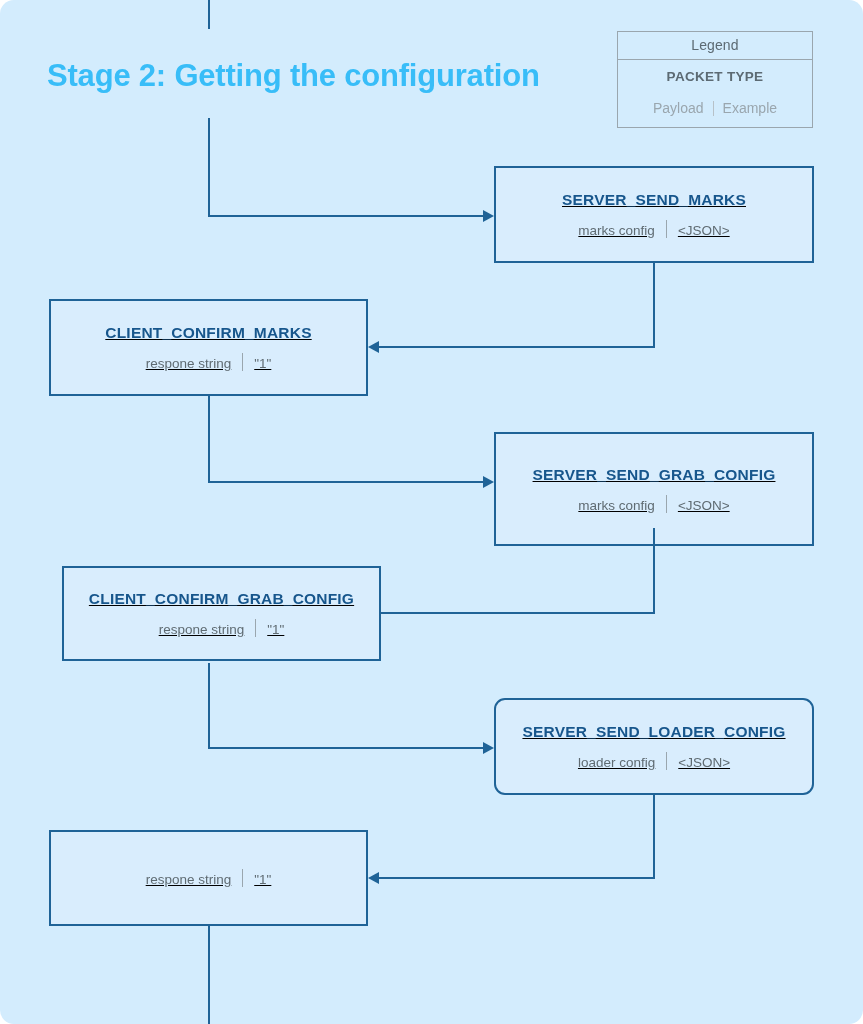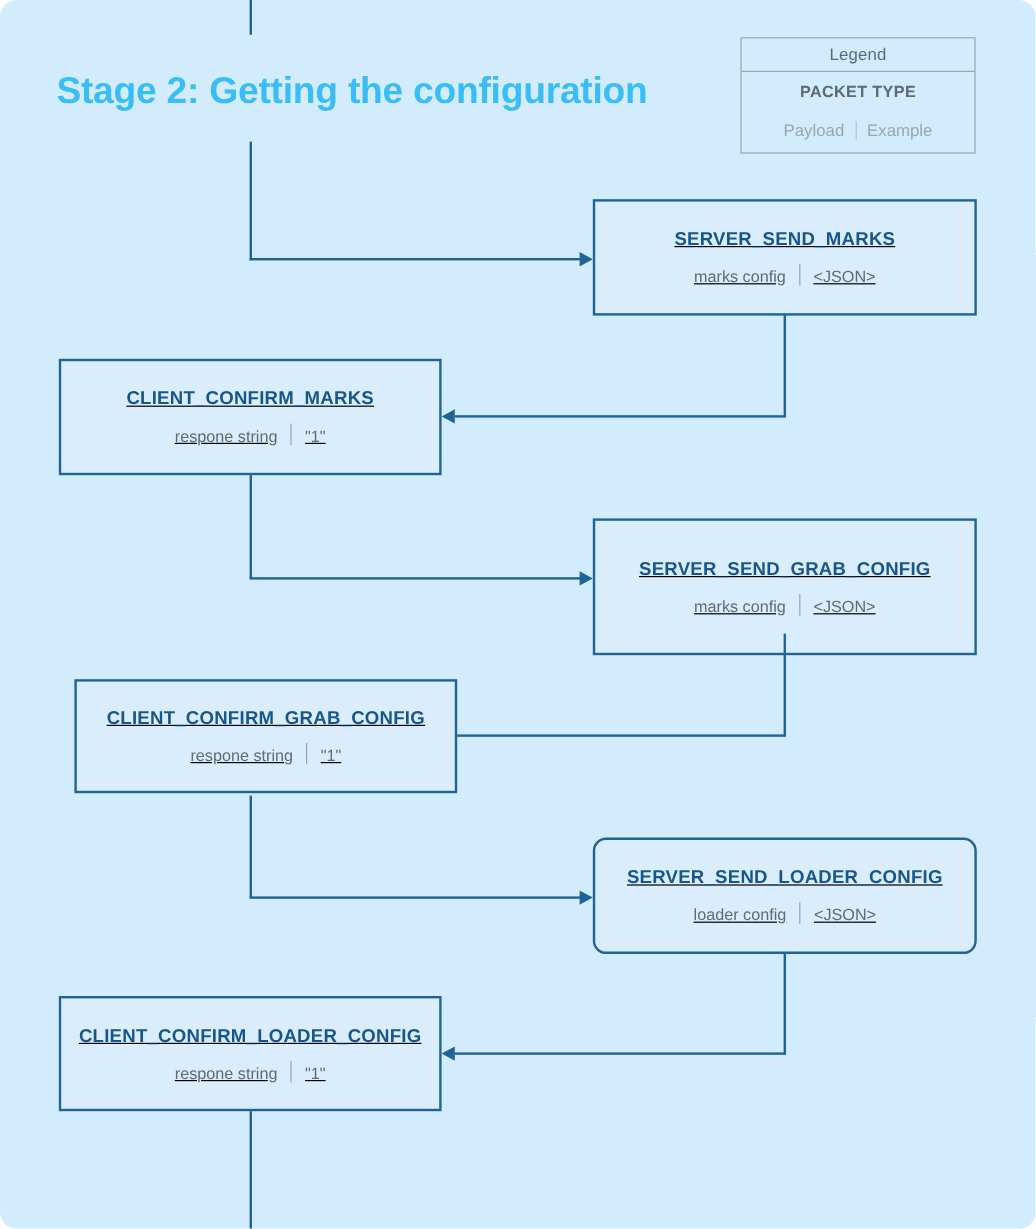--- a/index.html
+++ b/index.html
@@ -228,21 +228,20 @@
       <span class="payload-sep"></span>
       <span class="payload-example">&lt;JSON&gt;</span>
     </div>
   </div>
 
   <div class="vline" style="left:653px; top:794px; height:85px;"></div>
   <div class="hline" style="left:379px; top:877px; width:276px;"></div>
   <div class="arrow-left" style="left:368px; top:872px;"></div>
 
   <div class="packet-box" style="left:49px; top:830px; width:319px; height:96px;">
-    <div class="packet-title">CLIENT_CONFIRM_LOADER_CONFIG</div>
     <div class="packet-payload">
       <span class="payload-label">respone string</span>
       <span class="payload-sep"></span>
       <span class="payload-example">"1"</span>
     </div>
   </div>
 
   <div class="vline" style="left:208px; top:926px; height:98px;"></div>
 
 </div>

